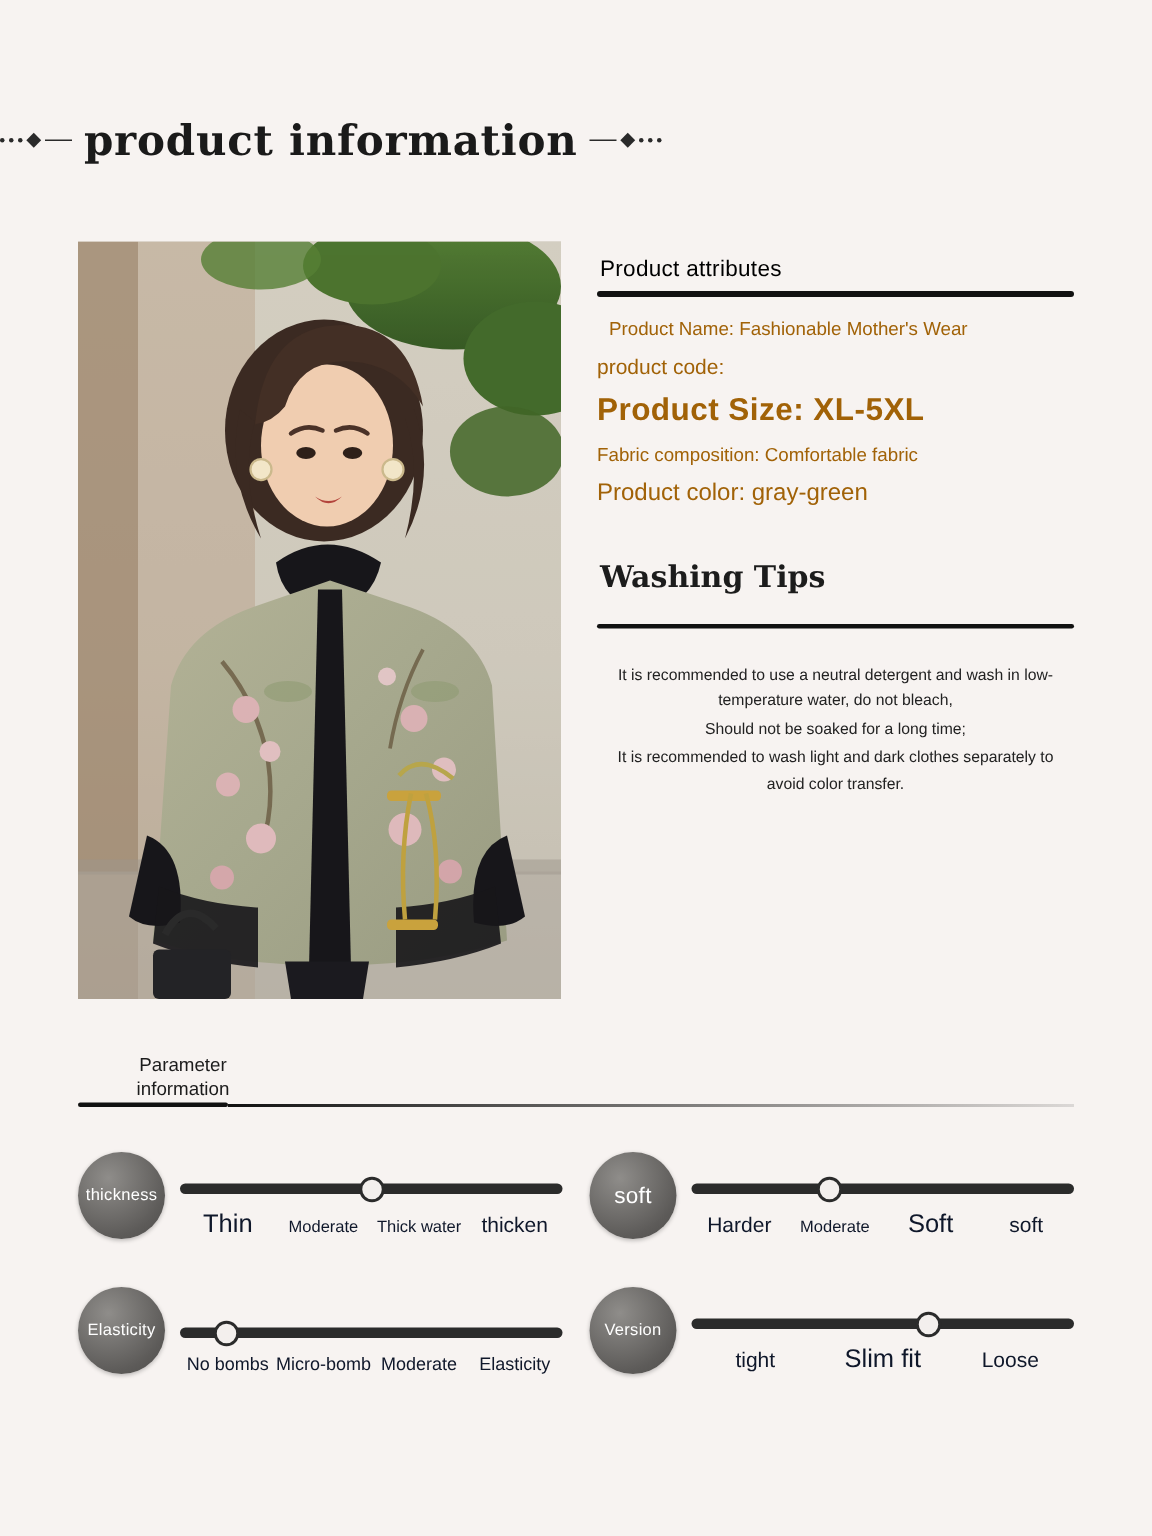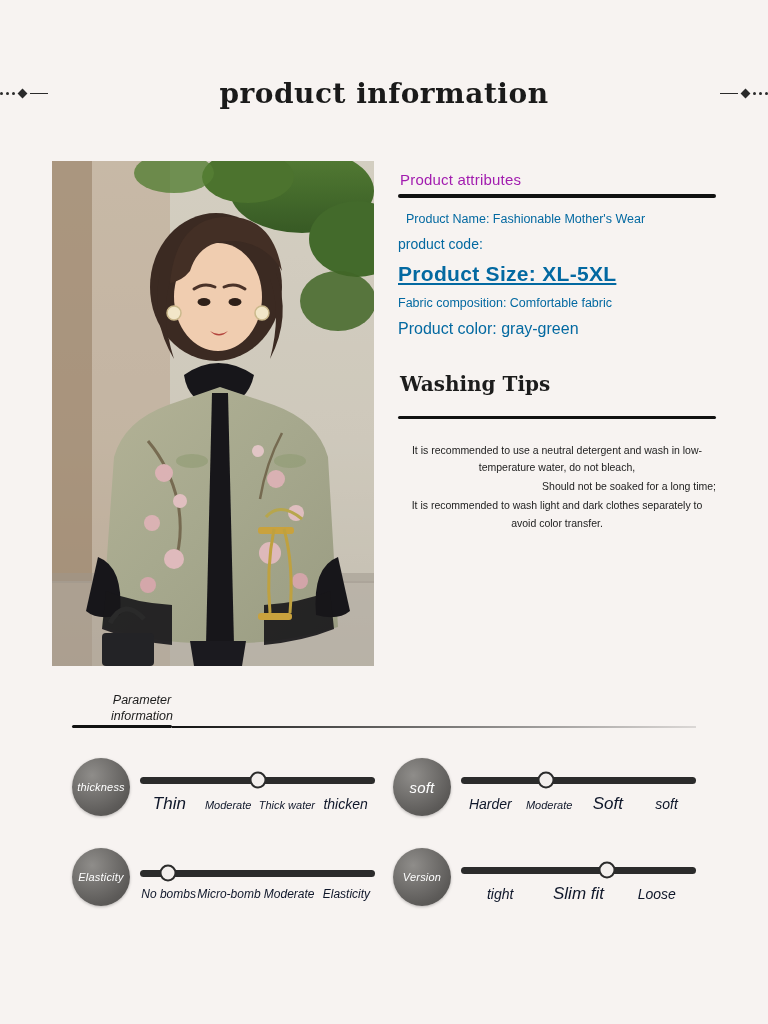--- a/index.html
+++ b/index.html
@@ -13,21 +13,21 @@
     font-family: "Liberation Sans", sans-serif;
     color: #1c1c1c;
     overflow: hidden;
     position: relative;
   }
 
   
   .page-header {
     display: flex;
     align-items: center;
-    justify-content: space-between;
+    justify-content: flex-start;
     margin-top: 58px;
     gap: 8px;
   }
   .header-orn {
     display: flex;
     align-items: center;
     gap: 4px;
   }
   .dot-row {
     display: flex;
@@ -77,67 +77,66 @@
   .photo svg { display: block; }
 
   .details {
     flex: 1;
     padding-top: 10px;
   }
 
   .sec-title {
     font-size: 15px;
     font-weight: 400;
-    color: #a21caf;
+    color: #000000;
     margin: 0 0 6px 2px;
     letter-spacing: 0.2px;
   }
   .rule {
     height: 4px;
     background: #111;
     border-radius: 2px;
     width: 100%;
     margin-bottom: 14px;
   }
   .rule.thin {
     height: 3px;
   }
 
   .attr {
     margin: 0 0 10px 0;
-    color: #0369a1;
+    color: #a16207;
   }
   .attr.s1 { font-size: 12.5px; padding-left: 8px; }
   .attr.s2 { font-size: 14px; }
-  .attr.s3 { font-size: 21px; font-weight: 600; letter-spacing: .3px; text-decoration: underline; }
+  .attr.s3 { font-size: 21px; font-weight: 600; letter-spacing: .3px; }
   .attr.s4 { font-size: 16px; }
   .attr.s5 { font-size: 12.5px; }
 
   .wash-title {
     font-family: "DejaVu Serif", serif;
     font-size: 20px;
     font-weight: 700;
     margin: 34px 0 20px 2px;
   }
   .wash-body {
     font-size: 10.5px;
     line-height: 1.65;
     text-align: center;
     color: #222;
     margin-top: 23px;
   }
   .wash-body p { margin: 0 0 2px 0; }
-  .wash-body p.left { text-align: right; }
+  .wash-body p.left { text-align: center; }
 
   
   .param-section {
-    margin-top: 26px;
-    padding: 0 72px;
+    margin-top: 36px;
+    padding: 0 52px;
     position: relative;
-    font-style: italic;
   }
   .param-head {
     display: flex;
     align-items: flex-end;
     gap: 0;
   }
   .param-label {
     font-size: 12.5px;
     line-height: 1.35;
     text-align: center;
@@ -164,21 +163,21 @@
   }
 
   .sliders {
     display: grid;
     grid-template-columns: 1fr 1fr;
     gap: 32px 18px;
     margin-top: 26px;
   }
   .slider-block {
     display: flex;
-    align-items: center;
+    align-items: flex-end;
     gap: 10px;
   }
   .knob {
     width: 58px; height: 58px;
     border-radius: 50%;
     background: radial-gradient(circle at 35% 30%, #8f8d8a, #5d5b59 70%, #4e4c4a);
     color: #fff;
     display: flex;
     align-items: center;
     justify-content: center;

